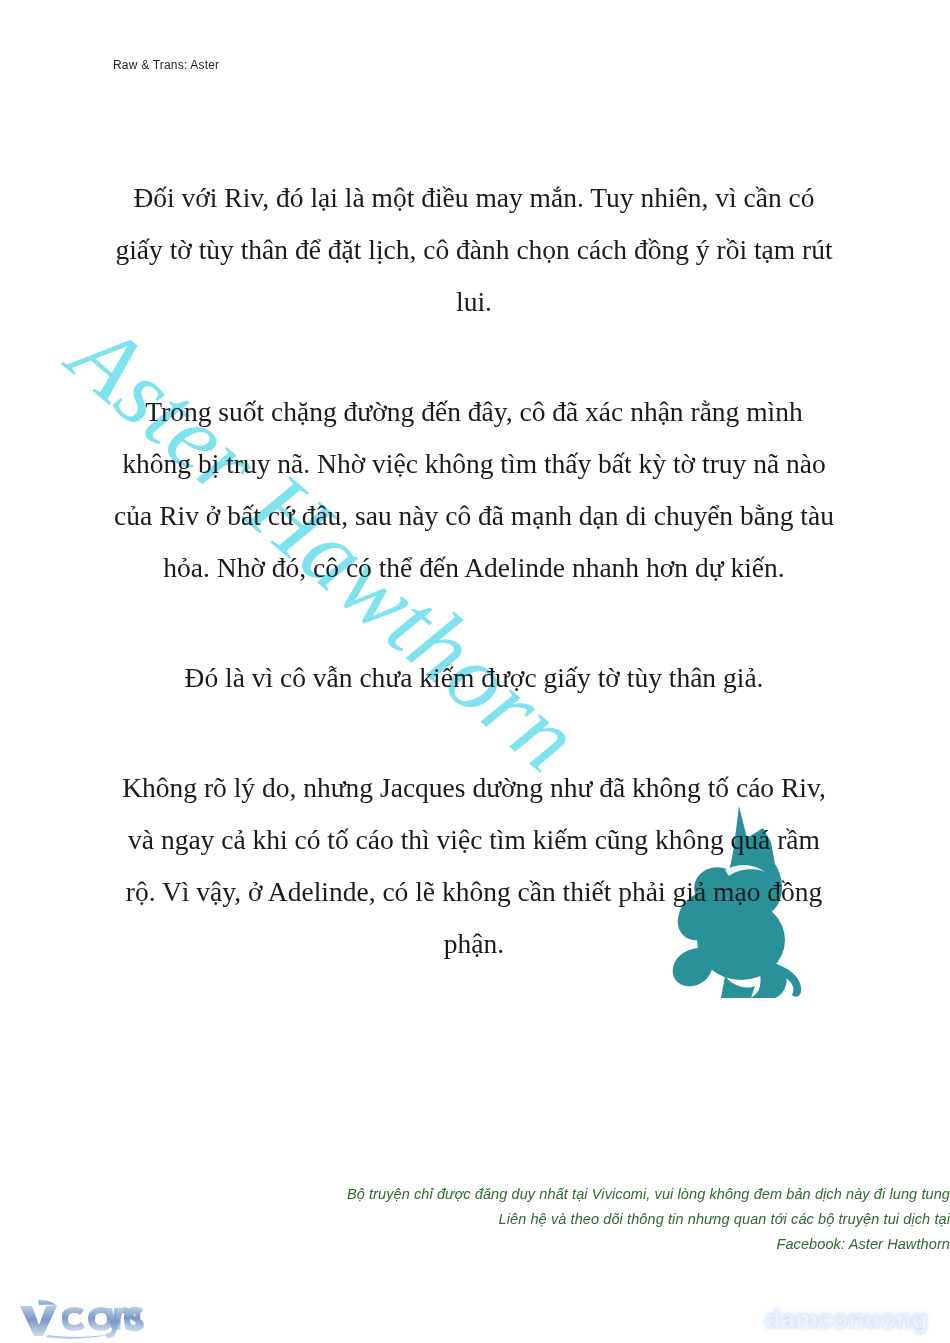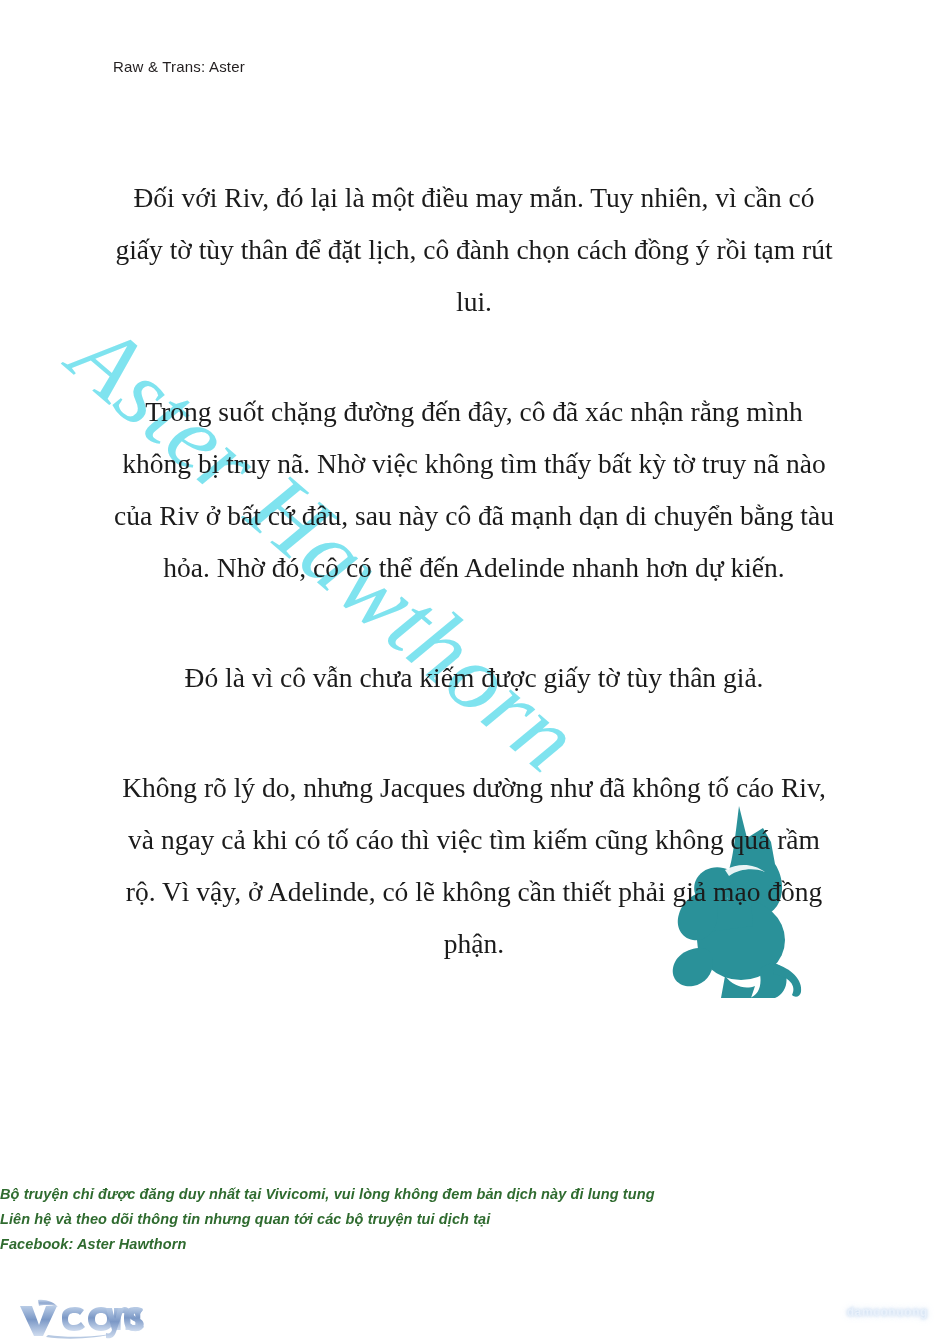--- a/index.html
+++ b/index.html
@@ -19,21 +19,21 @@
     overflow: hidden;
     box-sizing: border-box;
   }
 
   
   .header {
     position: absolute;
     left: 113px;
     top: 58px;
     font-family: "Liberation Sans", sans-serif;
-    font-size: 15px;
+    font-size: 12px;
     font-weight: 400;
     color: #231f20;
     letter-spacing: 0.2px;
     white-space: nowrap;
   }
 
   
   .content {
     position: absolute;
     left: 113px;
@@ -81,26 +81,26 @@
     height: 200px;
     z-index: 3;
     pointer-events: none;
   }
   .wm-cat svg { display: block; width: 100%; height: 100%; }
 
   
   .footer {
     position: absolute;
     left: 0;
-    right: 12px;
+    right: 0;
     top: 1182px;
-    text-align: left;
+    text-align: right;
     font-family: "Liberation Sans", sans-serif;
     font-style: italic;
-    font-weight: 700;
+    font-weight: 400;
     font-size: 14.5px;
     color: #2f6b2f;
     line-height: 25px;
     letter-spacing: 0.1px;
   }
   .footer div { white-space: nowrap; }
 
   
   .logo {
     position: absolute;
@@ -111,21 +111,21 @@
     z-index: 5;
   }
   .logo svg { display: block; width: 100%; height: 100%; }
 
   
   .site-wm {
     position: absolute;
     right: 22px;
     top: 1305px;
     font-family: "Liberation Sans", sans-serif;
-    font-size: 12px;
+    font-size: 25px;
     font-weight: 700;
     letter-spacing: 0.6px;
     color: #e9f1fb;
     text-shadow: 0 0 3px rgba(190,212,238,0.95),
                  0 0 7px rgba(205,222,242,0.8);
     z-index: 5;
     user-select: none;
   }
 </style>
 </head>

